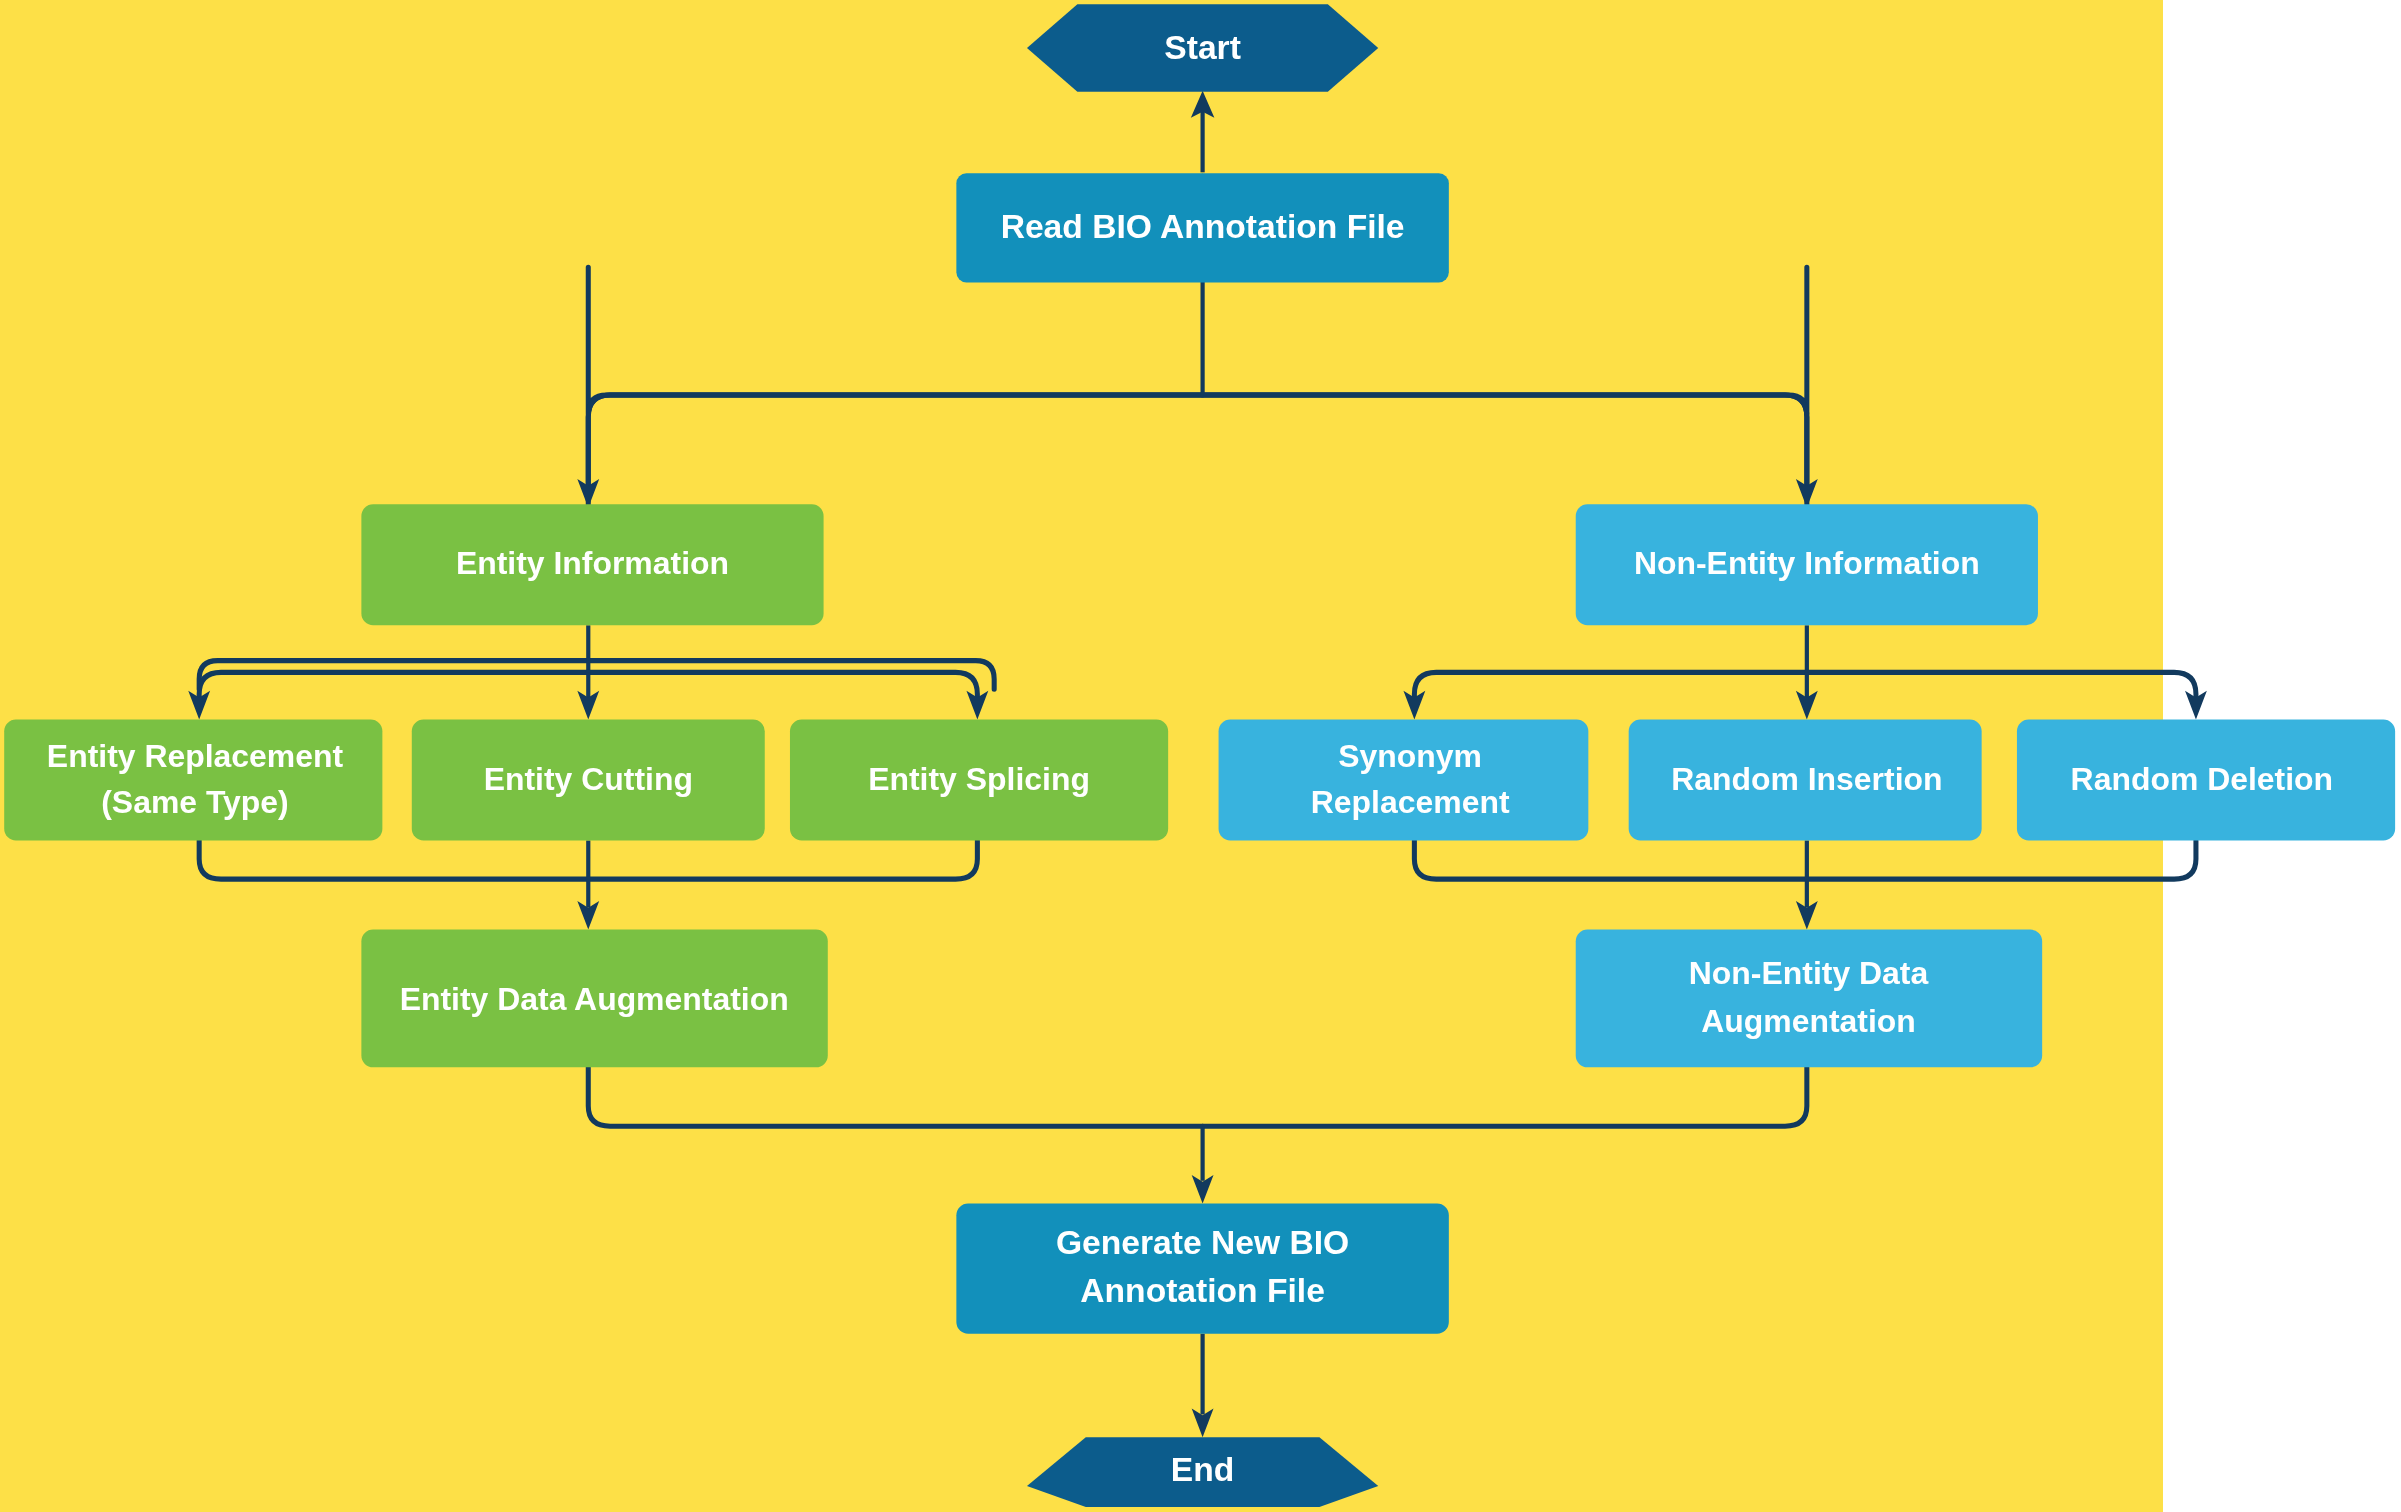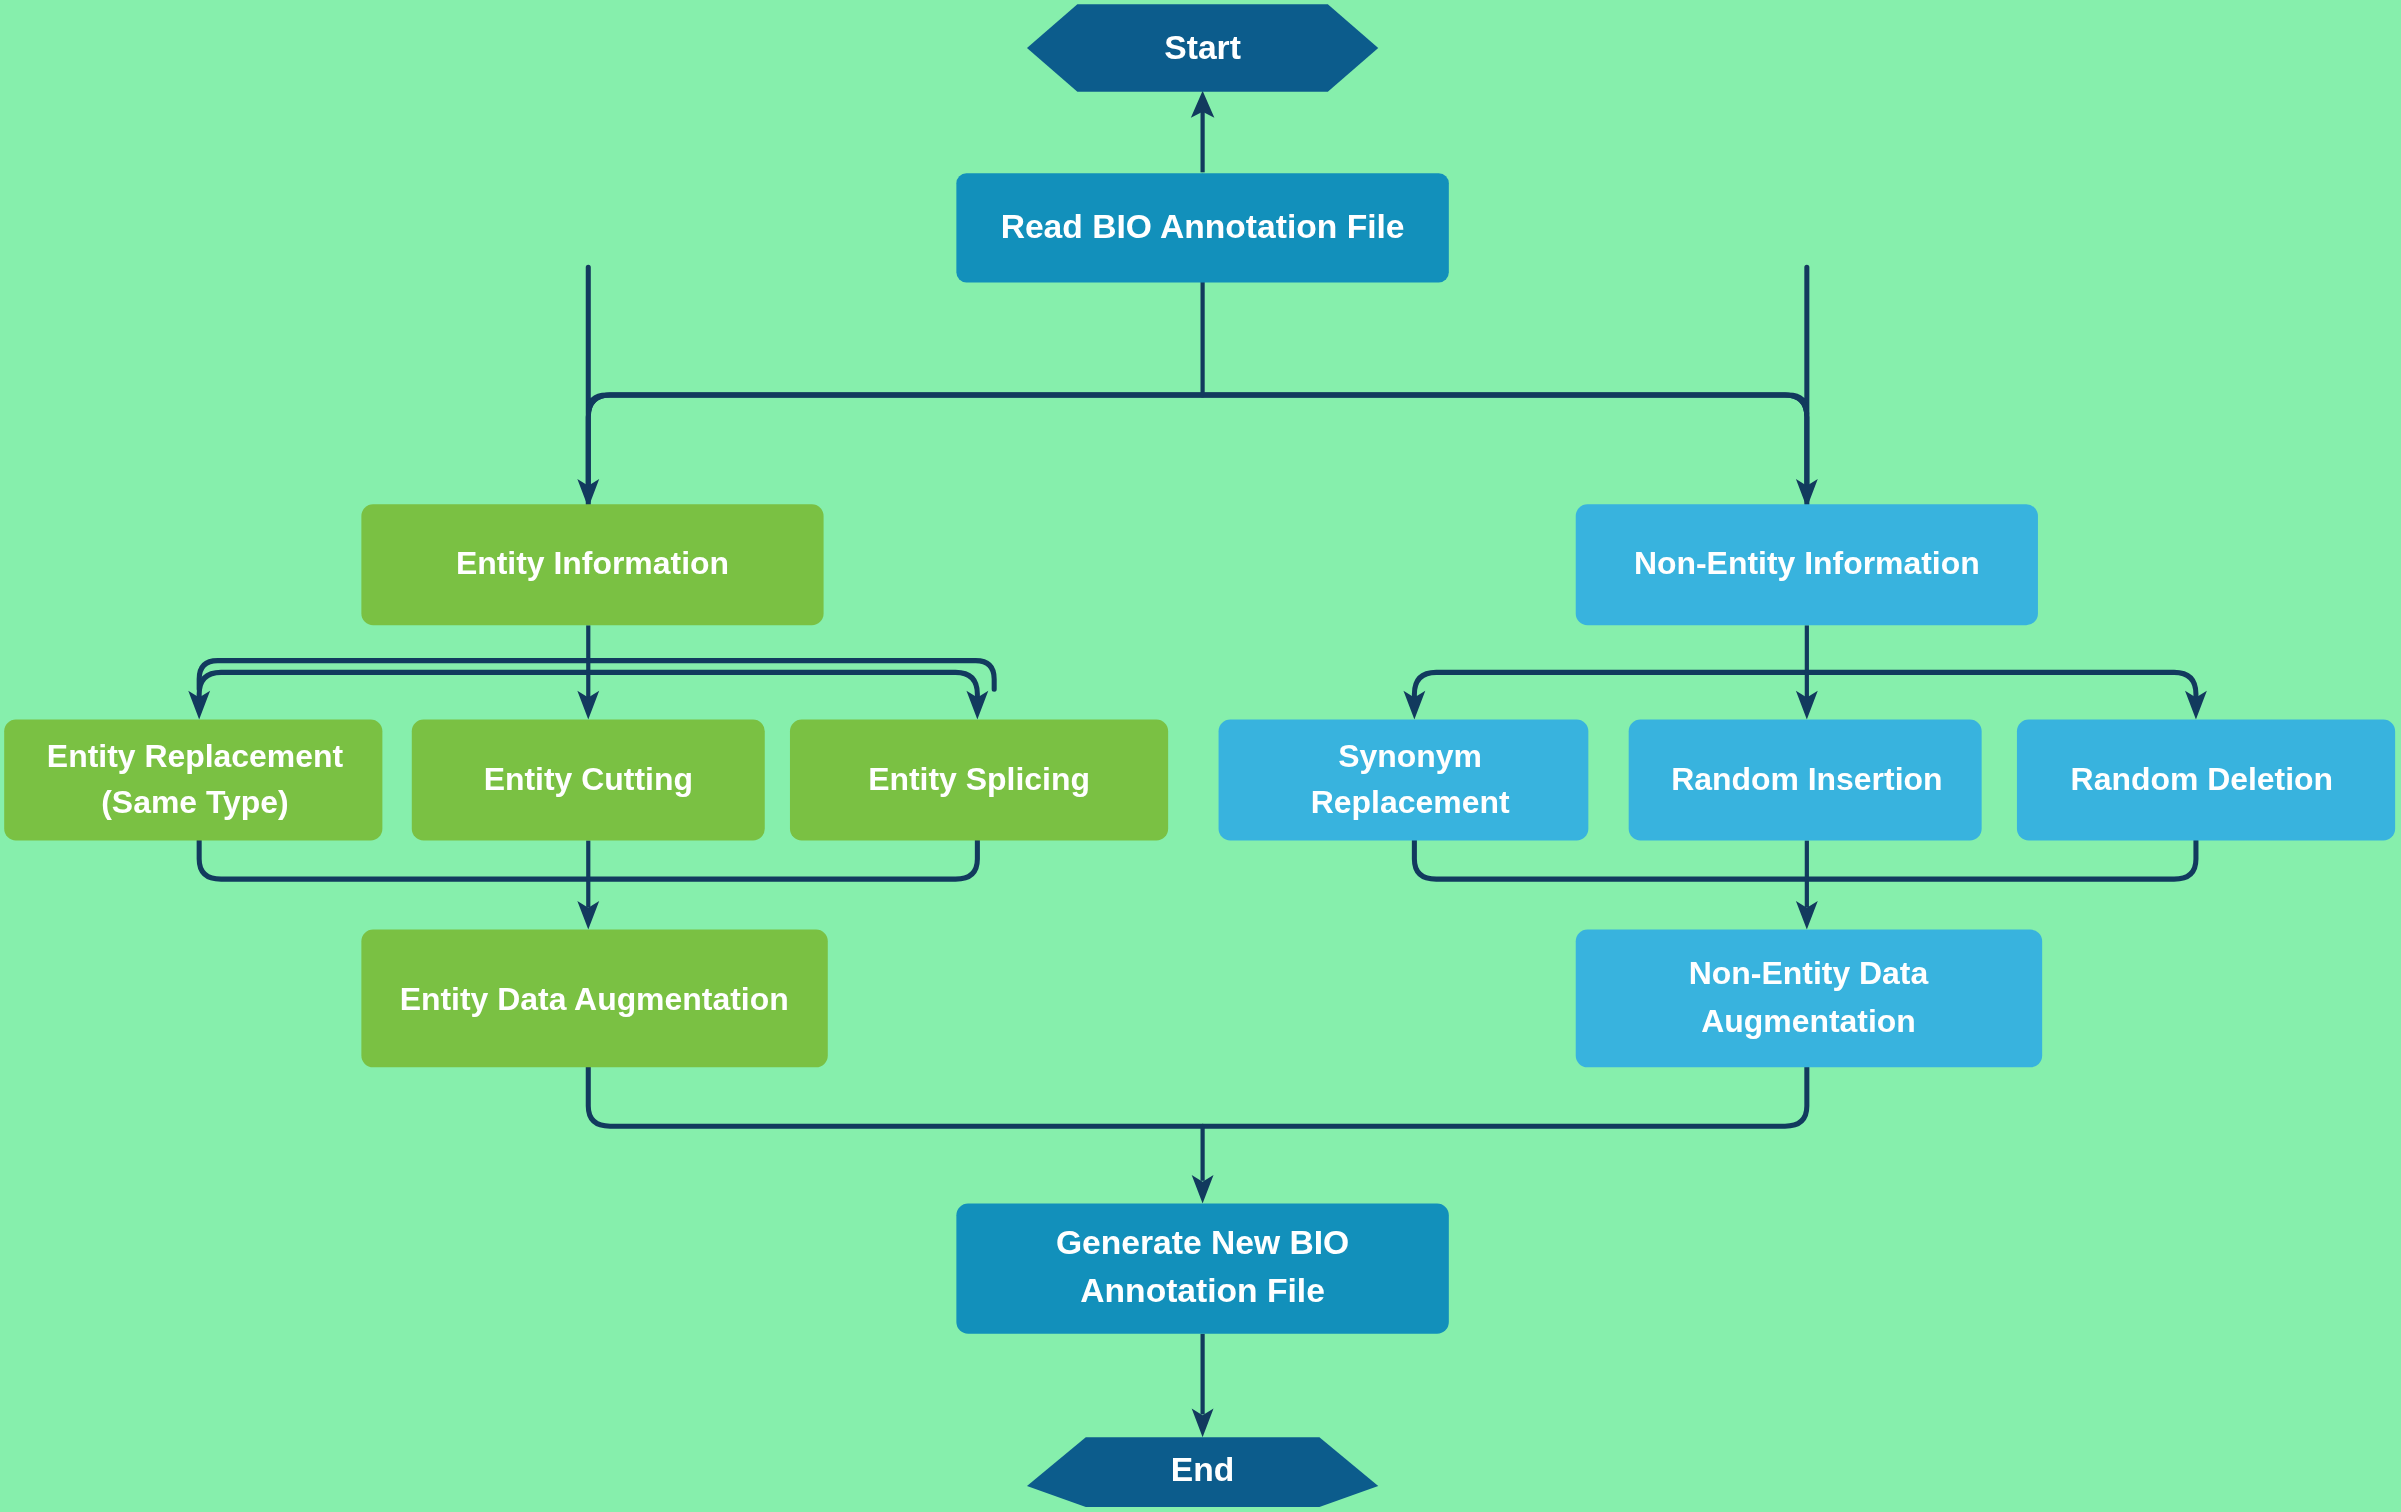--- a/index.html
+++ b/index.html
@@ -8,23 +8,23 @@
     background: #ffffff;
   }
   body {
     width: 2401px;
     height: 1512px;
     font-family: "Liberation Sans", sans-serif;
     overflow: hidden;
   }
   #flowchart-root {
     position: relative;
-    width: 2401px;
+    width: 2163px;
     height: 1512px;
-    background: #86efac;
+    background: #fde047;
   }
   svg#flow-svg {
     position: absolute;
     top: 0;
     left: 0;
     width: 2401px;
     height: 1512px;
     display: block;
   }
   .node-label {

